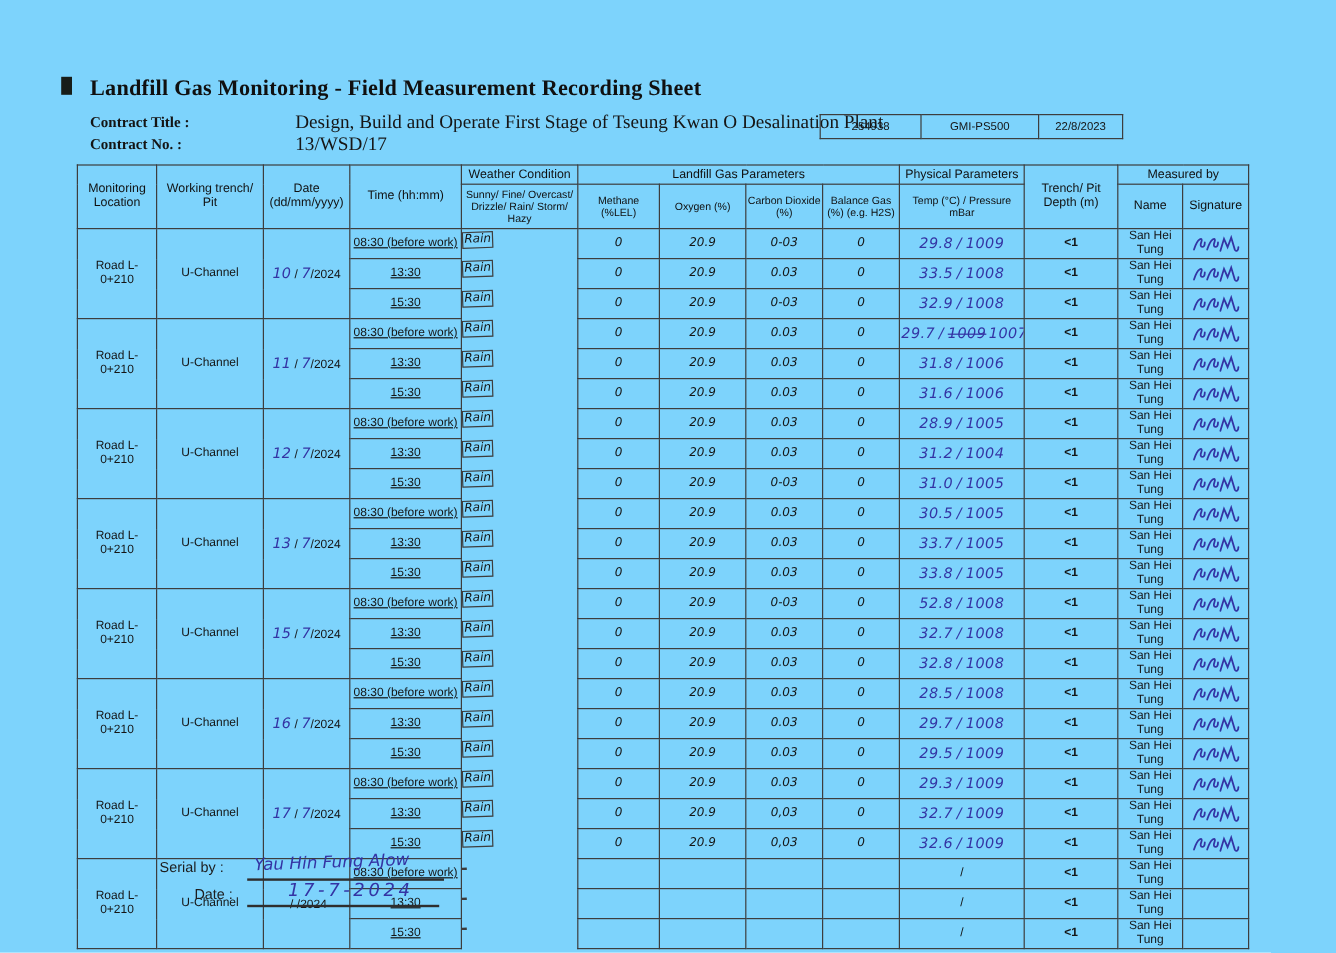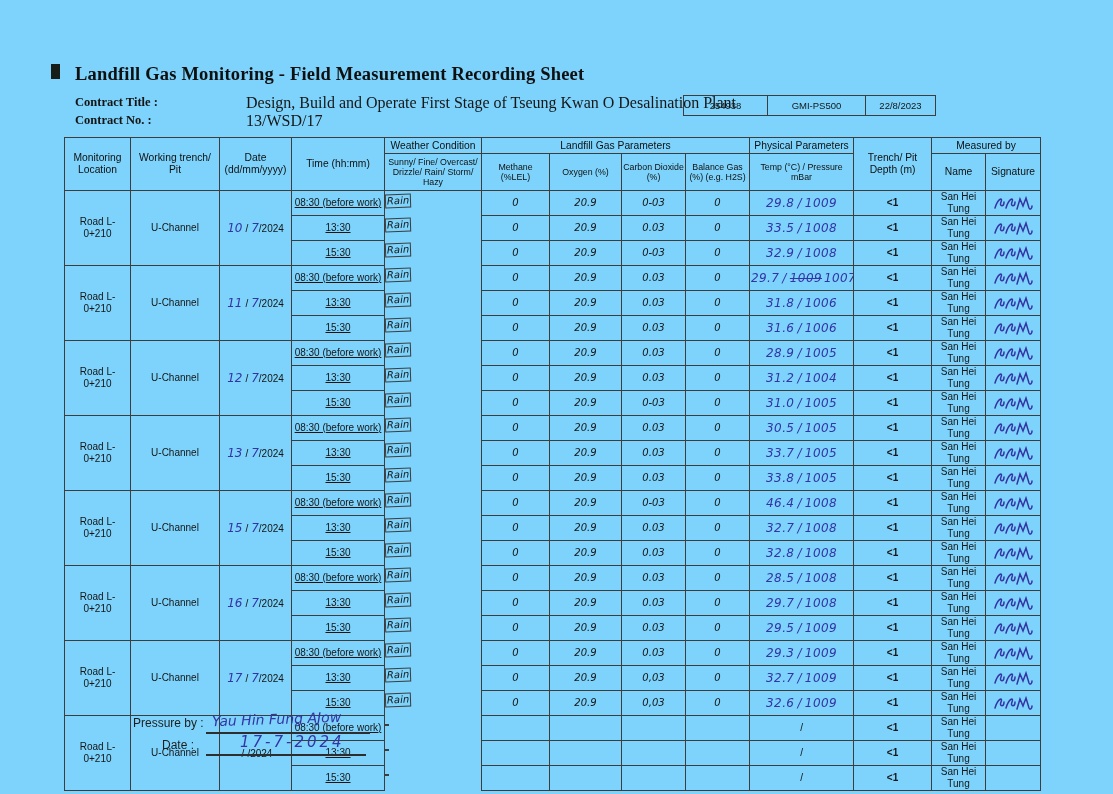--- a/index.html
+++ b/index.html
@@ -335,21 +335,21 @@
         <tr>
           <td class="c-loc" rowspan="3">Road L- 0+210</td>
           <td class="c-trench" rowspan="3">U-Channel</td>
           <td class="c-date" rowspan="3"><span class="hw">15</span><span class="pr slash1">/</span><span class="hw">7</span><span class="pr">/2024</span></td>
           <td class="c-time">08:30 (before work)</td>
           <td class="hw hw-weather">Rain</td>
           <td class="hw hw-num">0</td>
           <td class="hw hw-num">20.9</td>
           <td class="hw hw-num">0-03</td>
           <td class="hw hw-num">0</td>
-          <td class="c-temp"><span class="hw">46.4</span><span class="hw slash1">/</span><span class="hw">1008</span></td>
+          <td class="c-temp"><span class="hw">52.8</span><span class="hw slash1">/</span><span class="hw">1008</span></td>
           <td class="c-depth">&lt;1</td>
           <td class="c-name">San Hei Tung</td>
           <td class="c-sig">
             <svg class="sig-svg" width="44" height="17" viewBox="0 0 44 17">
               <path d="M4 13 C7 3 12 2 10 7 C8 12 13 12 13 7 M15 13 C18 3 23 2 21 7 C19 12 24 12 24 7 M26 14 L29 4 L32 11 L35 3 L38 13 C39 15 41 14 41 11" fill="none" stroke="#3434a4" stroke-width="1.5" stroke-linecap="round"></path>
             </svg>
           </td>
         </tr>
         <tr>
           <td class="c-time">13:30</td>
@@ -520,20 +520,20 @@
           <td class="hw hw-num"></td>
           <td class="hw hw-num"></td>
           <td class="c-temp"><span class="pr">/</span></td>
           <td class="c-depth">&lt;1</td>
           <td class="c-name">San Hei Tung</td>
           <td class="c-sig"></td>
         </tr>
       </tbody>
   </table>
 
-  <div class="foot-label f-checked">Pressure by :</div>
+  <div class="foot-label f-checked">Serial by :</div>
   <div class="foot-line line1"></div>
   <div class="foot-hw hw-checked">Yau Hin Fung AJow</div>
   <div class="foot-label f-date">Date :</div>
   <div class="foot-line line2"></div>
   <div class="foot-hw hw-fdate">17-7-2024</div>
 
 </div>
 
 </body></html>

